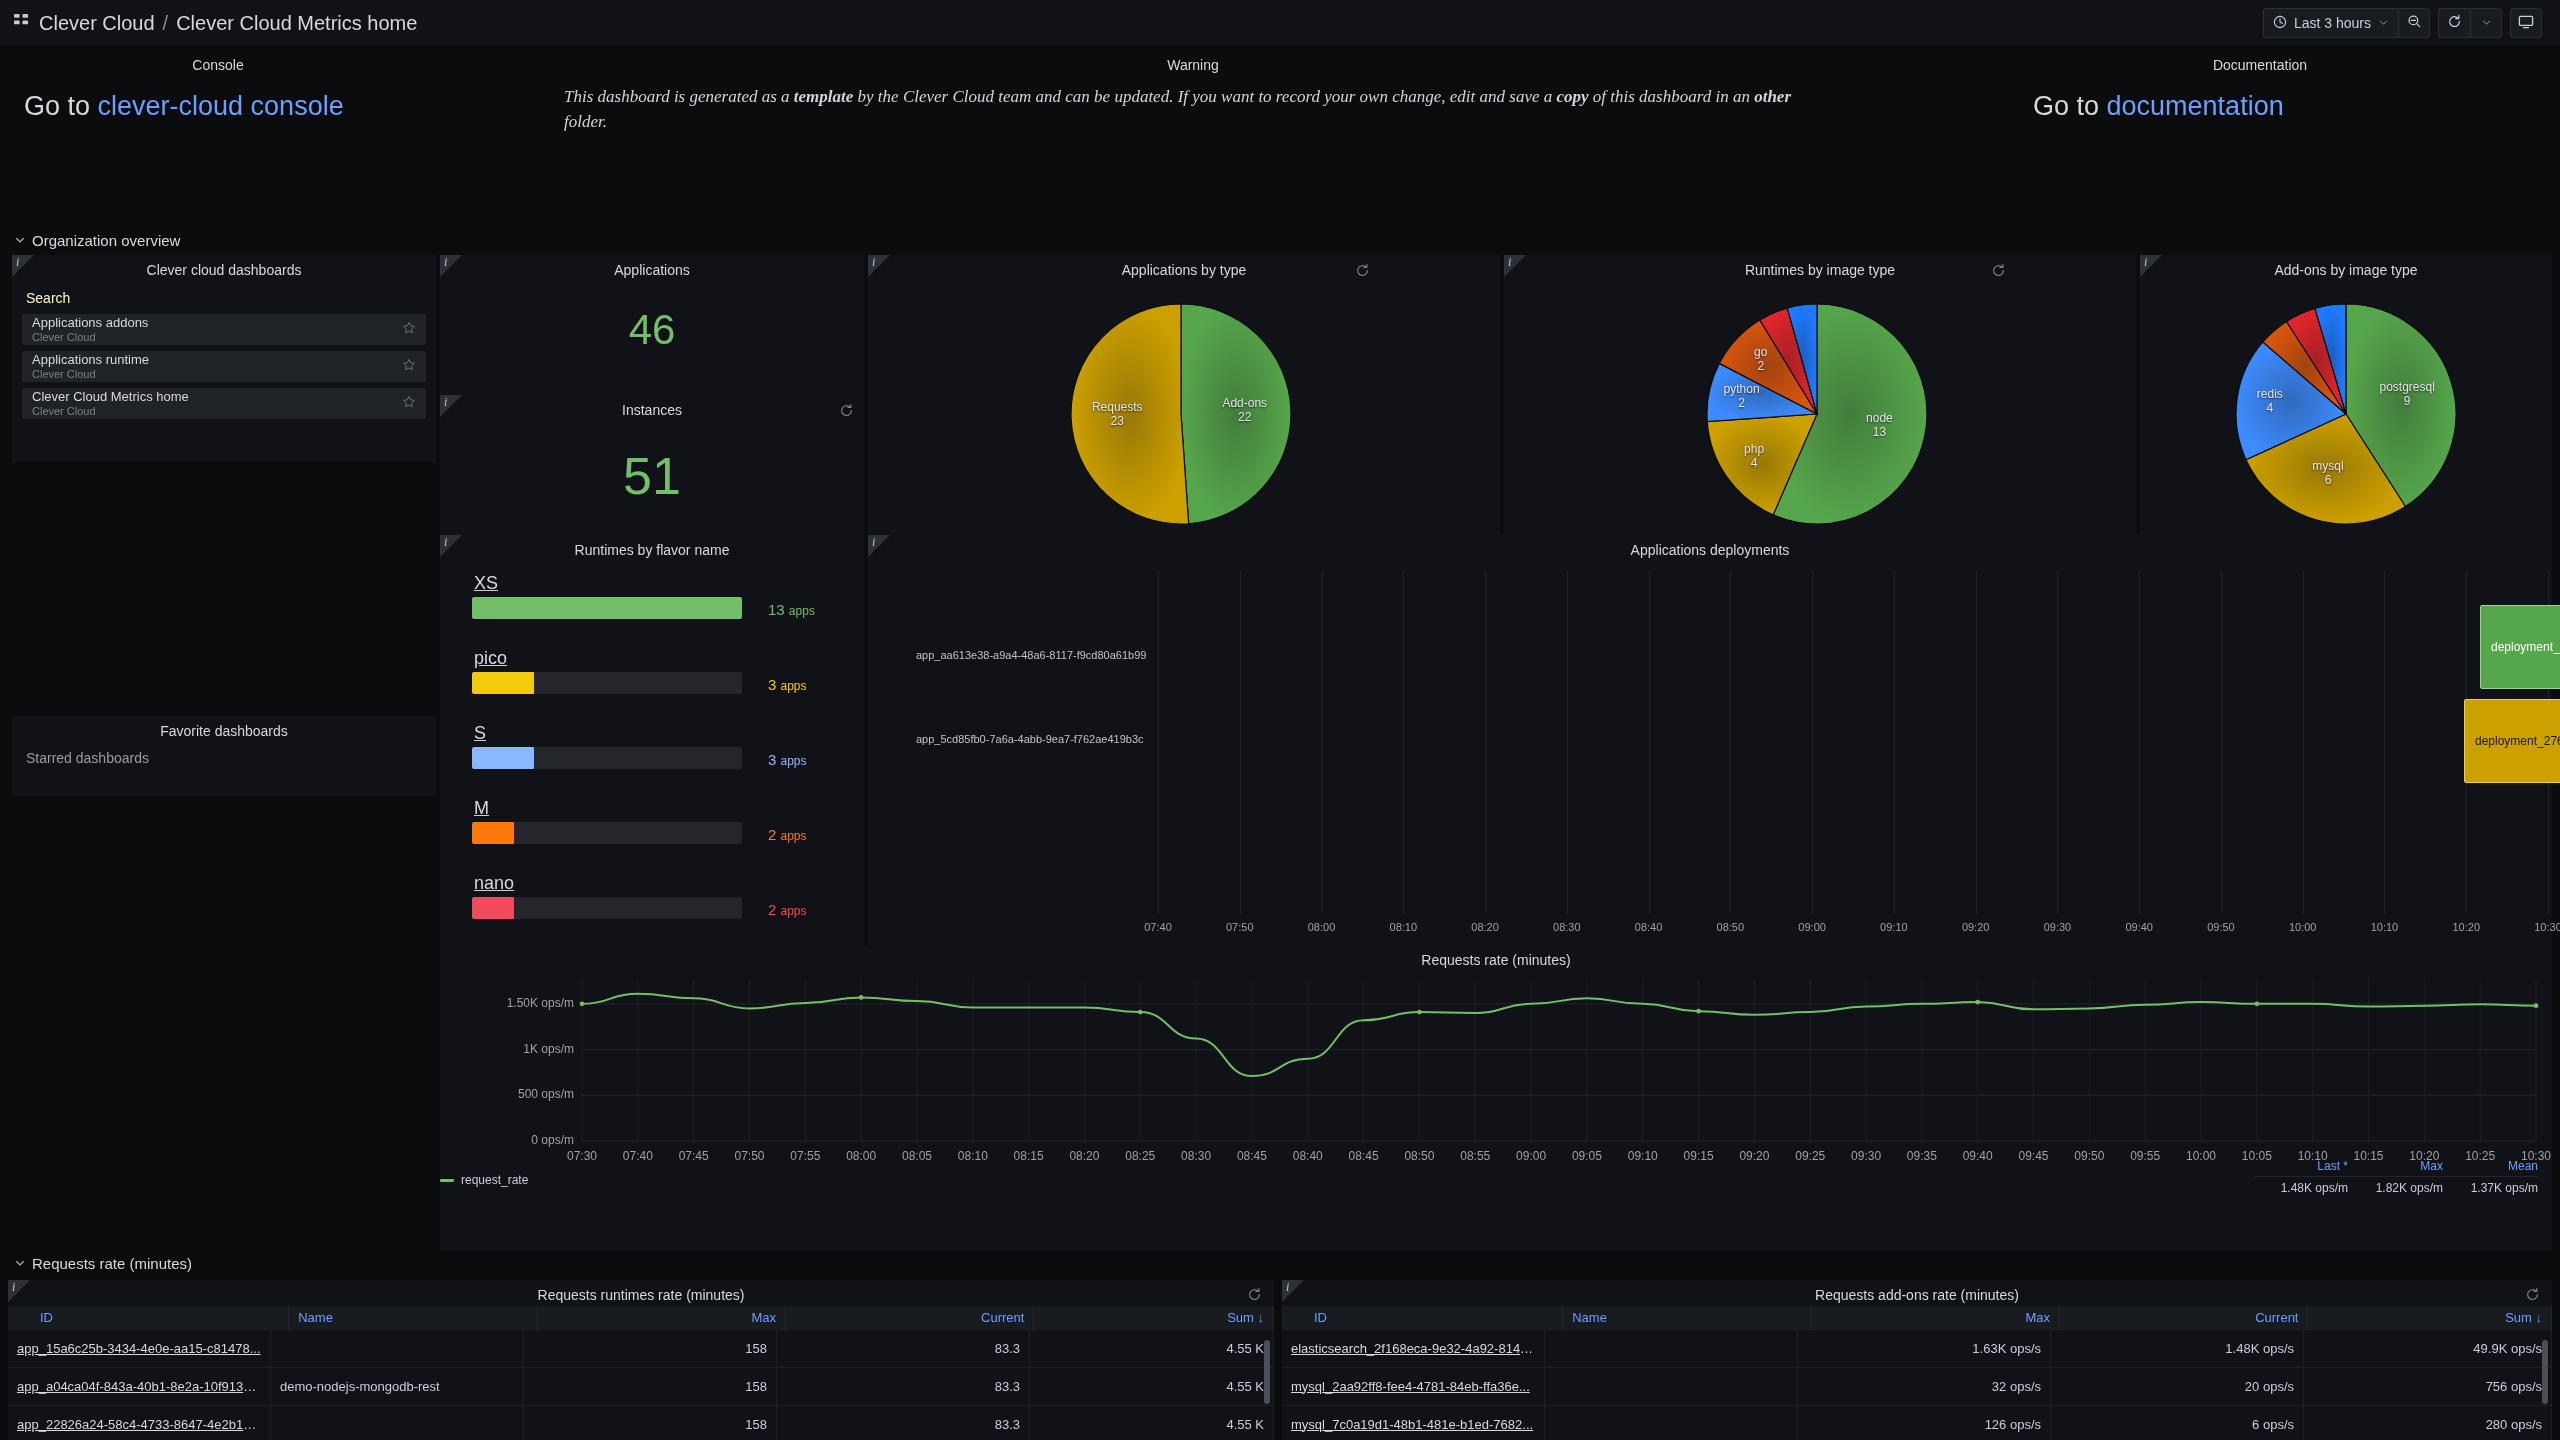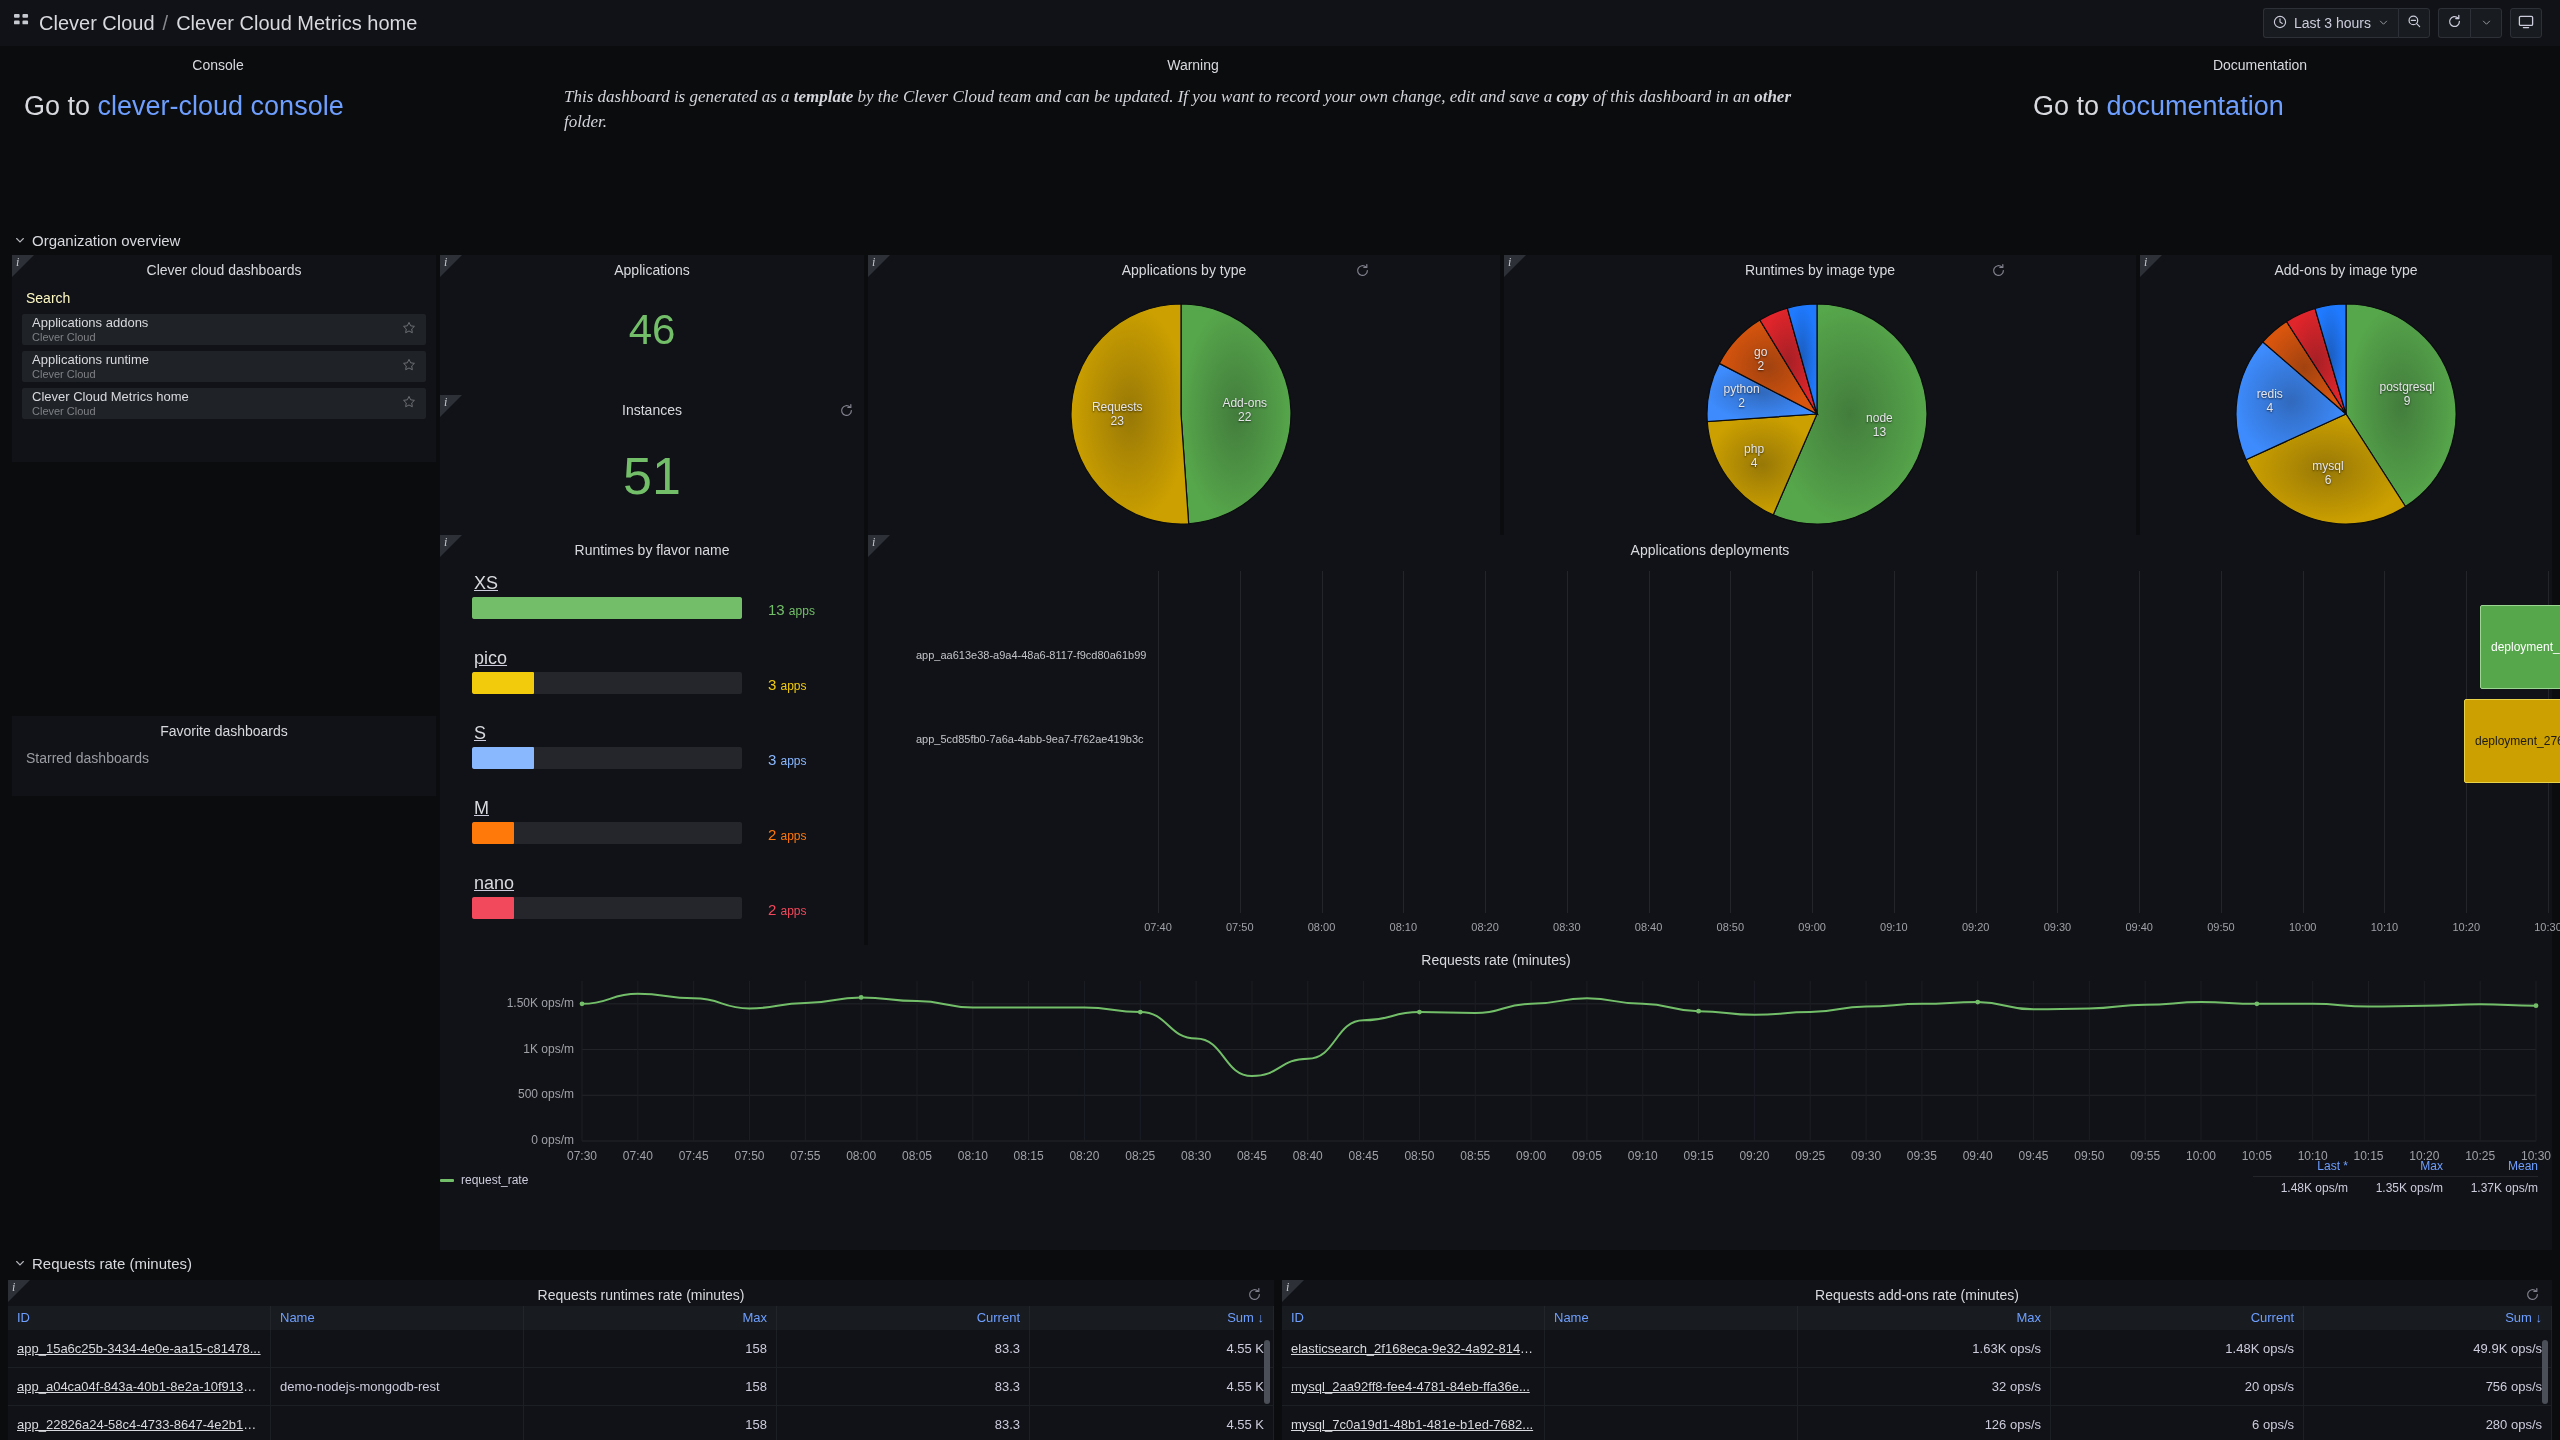--- a/index.html
+++ b/index.html
@@ -127,21 +127,21 @@
   .lg-cell { width: 95px; text-align: right; }
 
   
   .row-header {
     position: absolute; display: flex; align-items: center; gap: 6px;
     font-size: 15px; color: #d8d9de; cursor: pointer;
   }
 
   
   .tbl { position: absolute; left: 0; right: 0; }
-  .tbl-head { display: flex; background: #181b1f; height: 24px; align-items: flex-end; }
+  .tbl-head { display: flex; background: #181b1f; height: 24px; align-items: flex-end; padding-left: 23px; }
   .tbl-head .th {
     font-size: 13px; color: #6e9fff; padding: 0 9px;
     border-right: 1px solid #22252a; height: 24px; line-height: 24px;
     overflow: hidden; white-space: nowrap;
   }
   .tbl-row { display: flex; height: 38px; align-items: center; border-bottom: 1px solid #1c1f24; }
   .tbl-row .td {
     font-size: 13px; color: #ccccdc; padding: 0 9px;
     border-right: 1px solid #1c1f24; height: 38px; line-height: 38px;
     overflow: hidden; white-space: nowrap; text-overflow: ellipsis;
@@ -626,21 +626,21 @@
           <span class="legend-name">request_rate</span>
         </div>
         <div class="lg-table" style="right: 14px; top: 190px;">
           <div class="lg-hdr">
             <div class="lg-cell">Last *</div>
             <div class="lg-cell">Max</div>
             <div class="lg-cell">Mean</div>
           </div>
           <div class="lg-vals">
             <div class="lg-cell">1.48K ops/m</div>
-            <div class="lg-cell">1.35K ops/m</div>
+            <div class="lg-cell">1.82K ops/m</div>
             <div class="lg-cell">1.37K ops/m</div>
           </div>
         </div>
       </div>
   </div>
 
   <div class="row-header" style="left:14px; top:1255px;">
     <span>
       <svg width="12" height="12" viewBox="0 0 16 16">
           <path d="M3.5 6l4.5 4.5L12.5 6" stroke="#b5b7bd" stroke-width="1.5" fill="none" stroke-linecap="round"></path>

